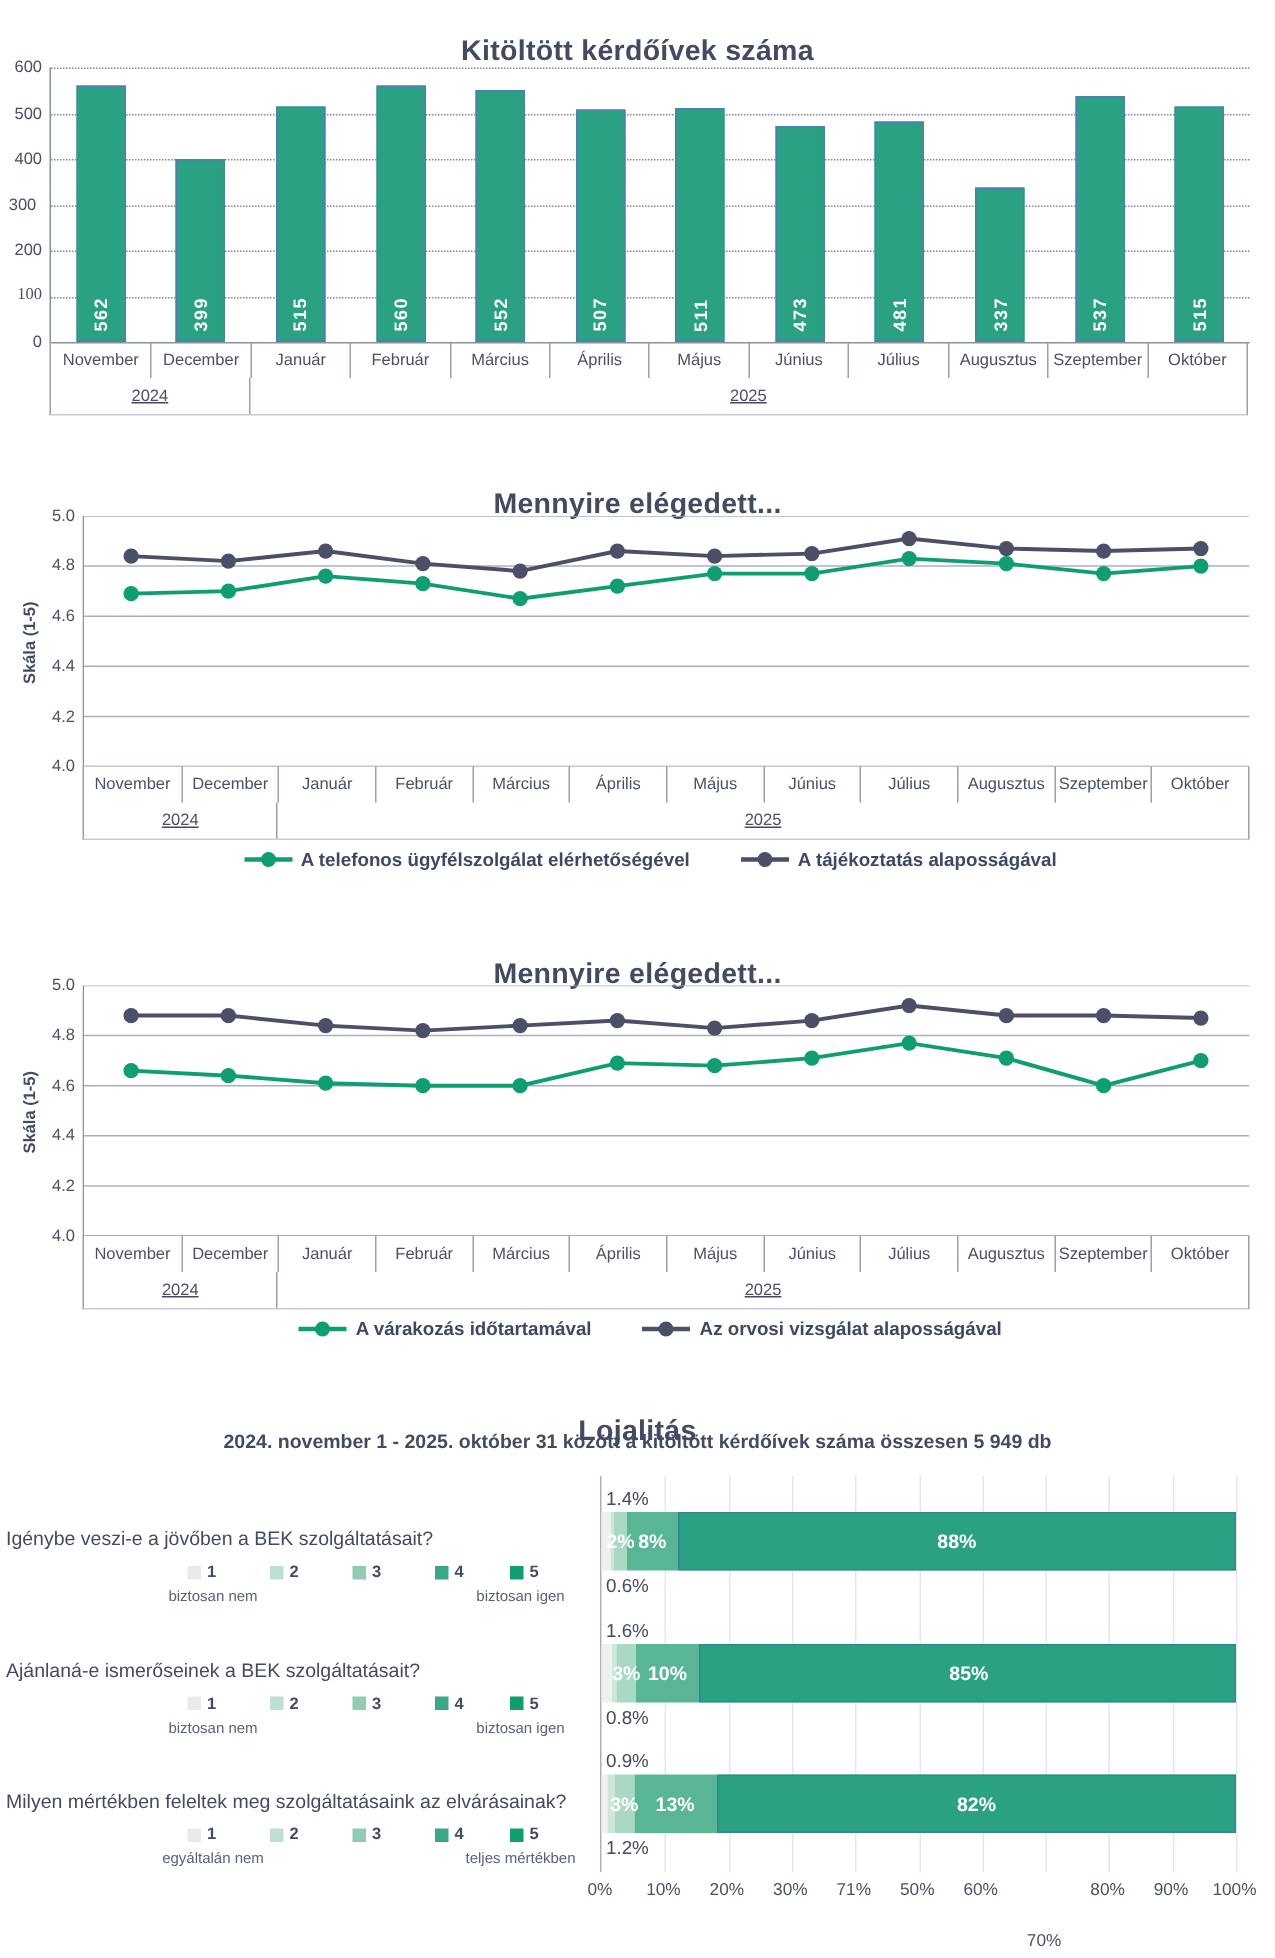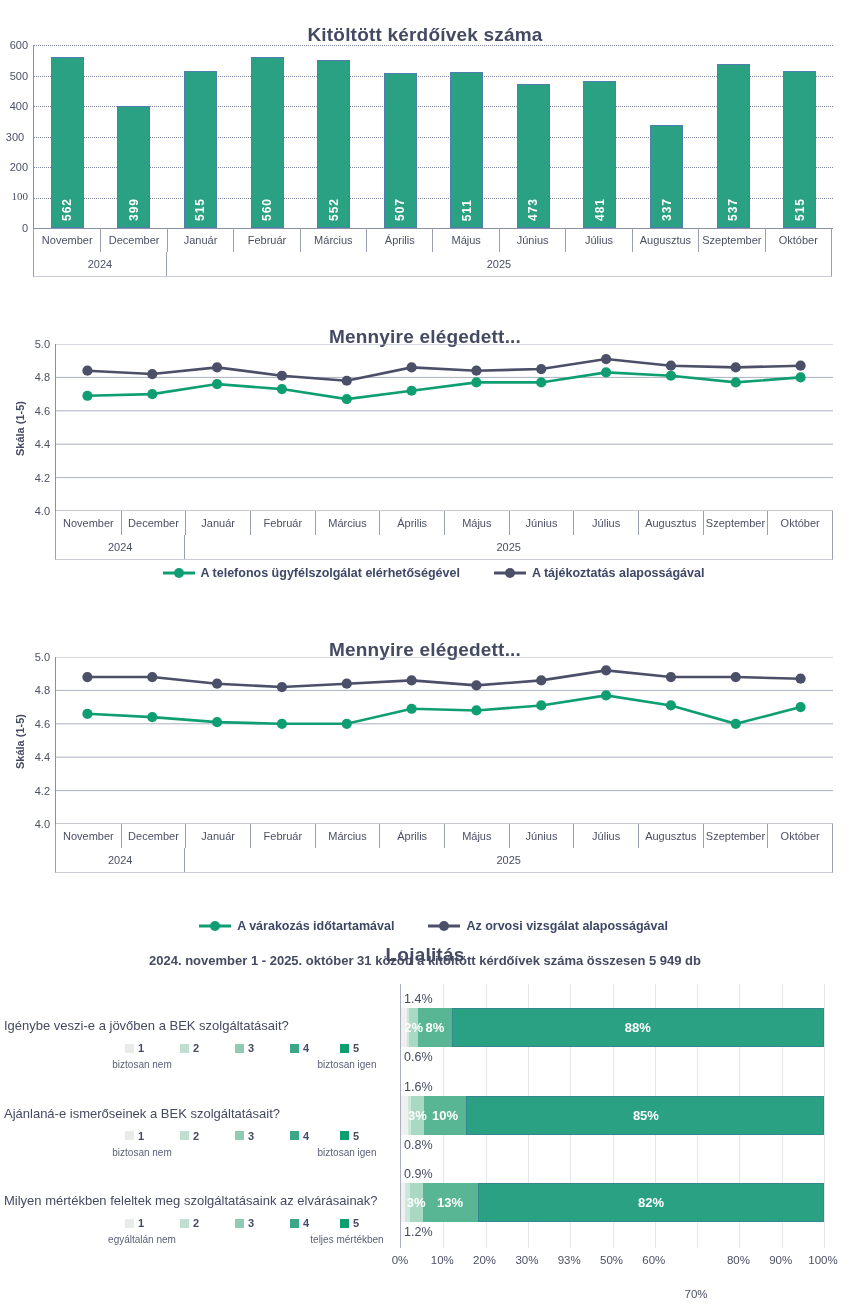--- a/index.html
+++ b/index.html
@@ -15,21 +15,21 @@
   .bar{position:absolute;bottom:0;}
   .bar-vlabel{position:absolute;left:0;bottom:6px;width:100%;display:flex;justify-content:center;
               color:#fff;font-weight:bold;font-size:12px;}
   .bar-vlabel span{writing-mode:vertical-rl;transform:rotate(180deg);letter-spacing:1px;}
   .axis-table{position:absolute;border-left:1px solid #9aa0ad;border-right:1px solid #9aa0ad;
               border-bottom:1px solid #c9ccd6;box-sizing:border-box;}
   .month-row{display:grid;grid-template-columns:repeat(12,1fr);height:24px;}
   .month-cell{display:flex;align-items:center;justify-content:center;font-size:11px;color:#4b5066;
               border-left:1px solid #9aa0ad;overflow:hidden;white-space:nowrap;}
   .month-cell:first-child{border-left:none;}
-  .year-row{display:flex;height:24px;}
+  .year-row{display:flex;height:24px;text-decoration:underline;}
   .year-cell{display:flex;align-items:center;justify-content:center;font-size:11px;color:#4b5066;}
   .y2024{width:16.6667%;border-right:1px solid #9aa0ad;box-sizing:border-box;}
   .y2025{flex:1;}
   .ylabel{position:absolute;display:flex;align-items:center;justify-content:center;
           font-size:11px;font-weight:bold;color:#454a63;}
   .ylabel span{writing-mode:vertical-rl;transform:rotate(180deg);}
   .line-legend{position:absolute;display:flex;justify-content:center;align-items:center;gap:33px;}
   .line-legend .item{display:flex;align-items:center;gap:5px;font-size:12.5px;font-weight:bold;color:#3e4866;}
   .q-label{position:absolute;text-align:left;font-size:13px;color:#454a63;white-space:nowrap;}
   .scale-row{position:absolute;height:14px;}
@@ -217,21 +217,21 @@
           <circle cx="291.75" cy="26.720000000000024" r="5.1" fill="#4b4f68"></circle>
           <circle cx="356.5833333333333" cy="23.379999999999946" r="5.1" fill="#4b4f68"></circle>
           <circle cx="421.4166666666667" cy="28.389999999999986" r="5.1" fill="#4b4f68"></circle>
           <circle cx="486.25" cy="23.379999999999946" r="5.1" fill="#4b4f68"></circle>
           <circle cx="551.0833333333334" cy="13.360000000000012" r="5.1" fill="#4b4f68"></circle>
           <circle cx="615.9166666666666" cy="20.040000000000017" r="5.1" fill="#4b4f68"></circle>
           <circle cx="680.75" cy="20.040000000000017" r="5.1" fill="#4b4f68"></circle>
           <circle cx="745.5833333333334" cy="21.709999999999983" r="5.1" fill="#4b4f68"></circle>
         </svg></div>
     <div id="axis3"></div>
-    <div id="legend3" class="line-legend" style="left:33px;width:800px;top:876px;height:20px;margin-top:40px;">
+    <div id="legend3" class="line-legend" style="left:33px;width:800px;top:876px;height:20px;">
         <div class="item">
           <svg width="34" height="12" viewBox="0 0 34 12">
             <line x1="1" y1="6" x2="33" y2="6" stroke="#0f9e72" stroke-width="3"></line>
             <circle cx="17" cy="6" r="5" fill="#0f9e72"></circle>
           </svg>
           <span>A várakozás időtartamával</span>
         </div>
         <div class="item">
           <svg width="34" height="12" viewBox="0 0 34 12">
             <line x1="1" y1="6" x2="33" y2="6" stroke="#4b4f68" stroke-width="3"></line>
@@ -374,21 +374,21 @@
           <div class="seg-label" style="left: 3.6%; line-height: 39px;">3%</div>
           <div class="seg-label" style="left: 11.6%; line-height: 39px;">13%</div>
           <div class="seg-label" style="left: 59.1%; line-height: 39px;">82%</div>
         </div>
       </div>
     <div id="loyX" style="position: absolute; left: 400px; top: 1254px; width: 423px; height: 16px;">
         <div class="xlab" style="left: 0%;">0%</div>
         <div class="xlab" style="left: 10%;">10%</div>
         <div class="xlab" style="left: 20%;">20%</div>
         <div class="xlab" style="left: 30%;">30%</div>
-        <div class="xlab" style="left: 40%;">93%</div>
+        <div class="xlab" style="left: 40%;">71%</div>
         <div class="xlab" style="left: 50%;">50%</div>
         <div class="xlab" style="left: 60%;">60%</div>
         <div class="xlab" style="left: 70%; margin-top: 34px;">70%</div>
         <div class="xlab" style="left: 80%; text-align: center;">80%</div>
         <div class="xlab" style="left: 90%;">90%</div>
         <div class="xlab" style="left: 100%;">100%</div>
       </div>
   </section>
 
 <div class="ytick" style="left: 2px; top: 220px;">0</div>

